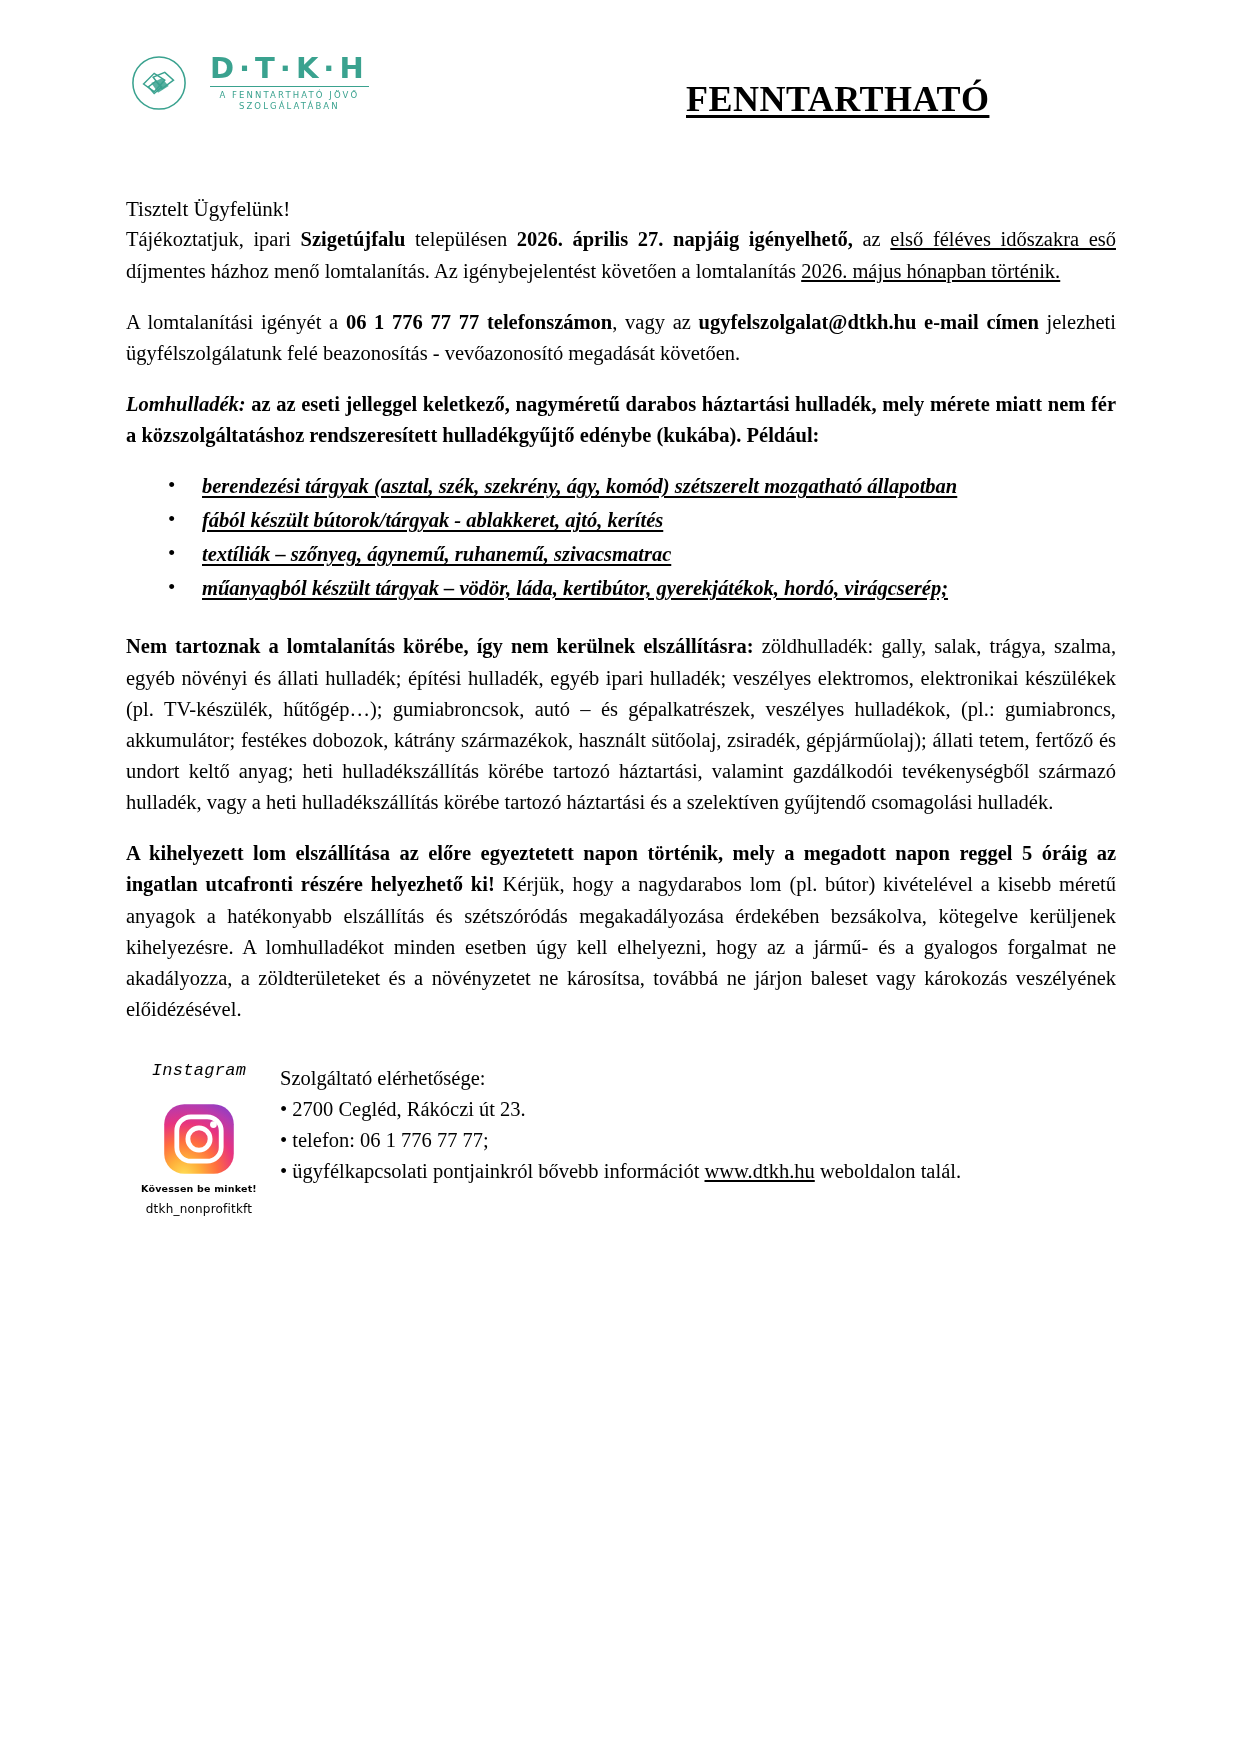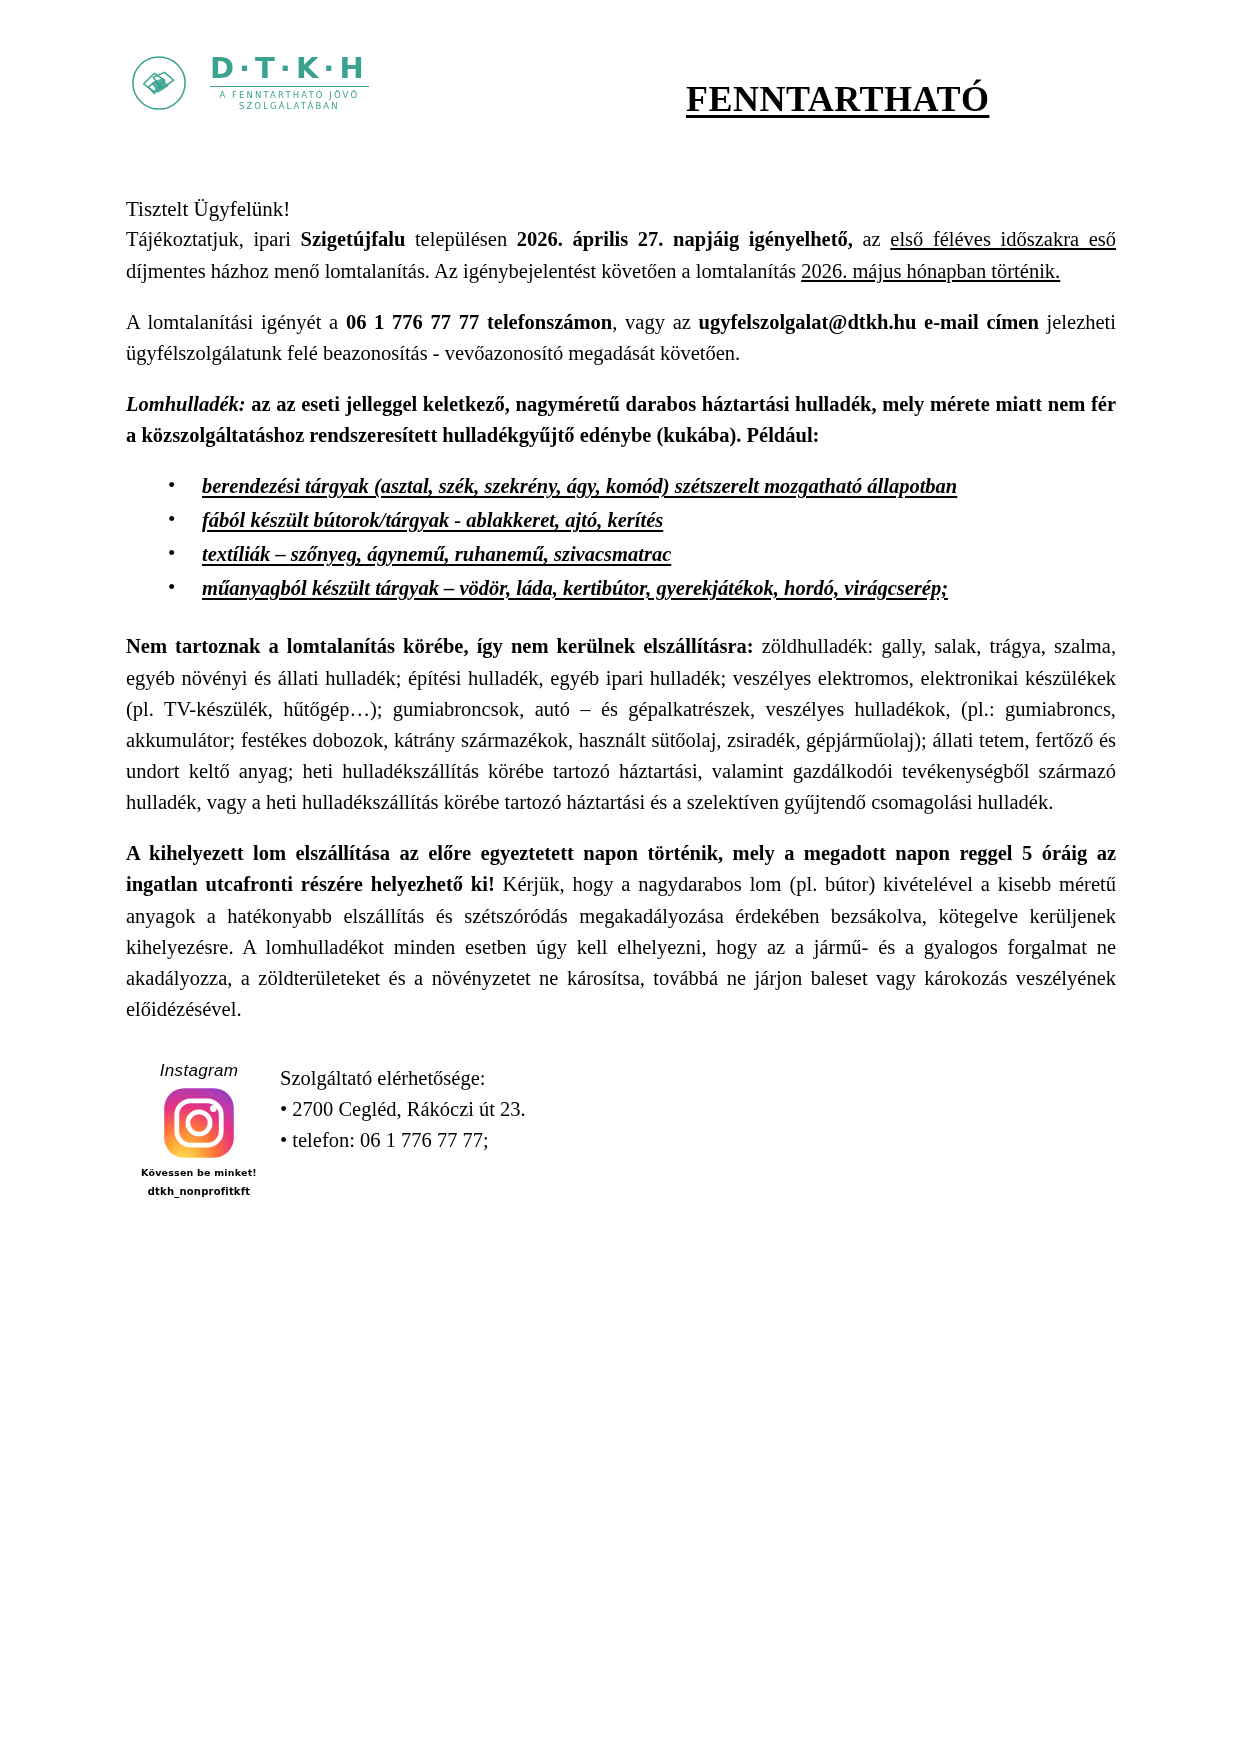--- a/index.html
+++ b/index.html
@@ -136,43 +136,43 @@
     margin-top: 34px;
   }
   .ig-card {
     width: 118px;
     flex: 0 0 118px;
     text-align: center;
     margin-left: 14px;
     margin-top: 2px;
   }
   .ig-word {
-    font-family: Liberation Sans, sans-serif;
+    font-family: Liberation Mono, monospace;
     font-style: italic;
     font-size: 17px;
     letter-spacing: 0.3px;
-    margin-bottom: 5px;
+    margin-bottom: 22px;
   }
   .ig-icon {
     width: 74px;
     height: 74px;
     margin: 0 auto;
     display: block;
   }
   .ig-follow {
     font-family: "DejaVu Sans", sans-serif;
     font-weight: 700;
     font-size: 9.5px;
     margin-top: 7px;
     letter-spacing: 0.2px;
   }
   .ig-handle {
     font-family: "DejaVu Sans", sans-serif;
-    font-weight: 700;
-    font-size: 10px;
+    font-weight: 400;
+    font-size: 12px;
     margin-top: 8px;
     letter-spacing: 0.2px;
   }
   .contact {
     margin-left: 22px;
     font-size: 20.5px;
     line-height: 1.5;
     padding-top: 4px;
   }
   .contact div { white-space: nowrap; }
@@ -259,16 +259,17 @@
         </svg>
       </span>
       <div class="ig-follow">Kövessen be minket!</div>
       <div class="ig-handle">dtkh_nonprofitkft</div>
     </div>
 
     <div class="contact">
       <div>Szolgáltató elérhetősége:</div>
       <div>• <span>2700 Cegléd, Rákóczi út 23.</span></div>
       <div>• <span>telefon: 06 1 776 77 77;</span></div>
+      <div class="wrapline">• <span>ügyfélkapcsolati pontjainkról bővebb információt </span><span class="link">www.dtkh.hu</span><span> weboldalon talál.</span></div>
     </div>
   </div>
 
 </div>
 
 </body></html>

